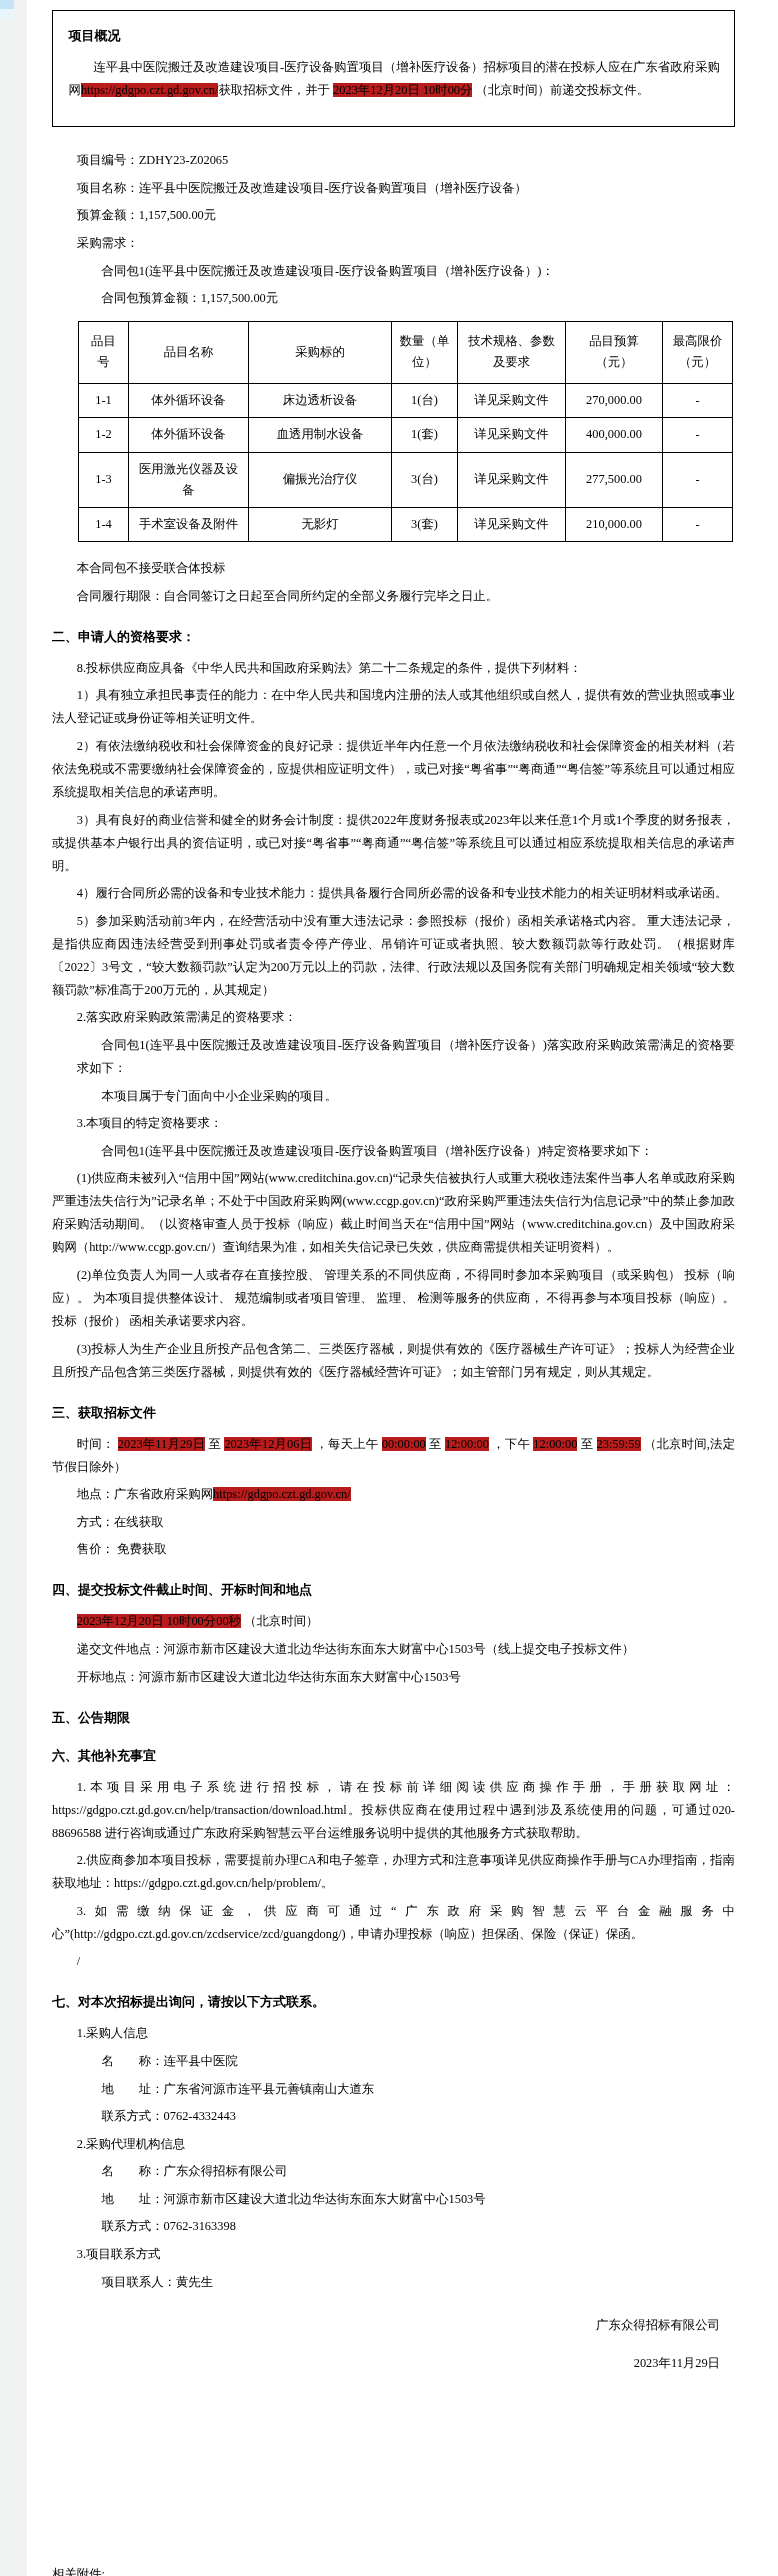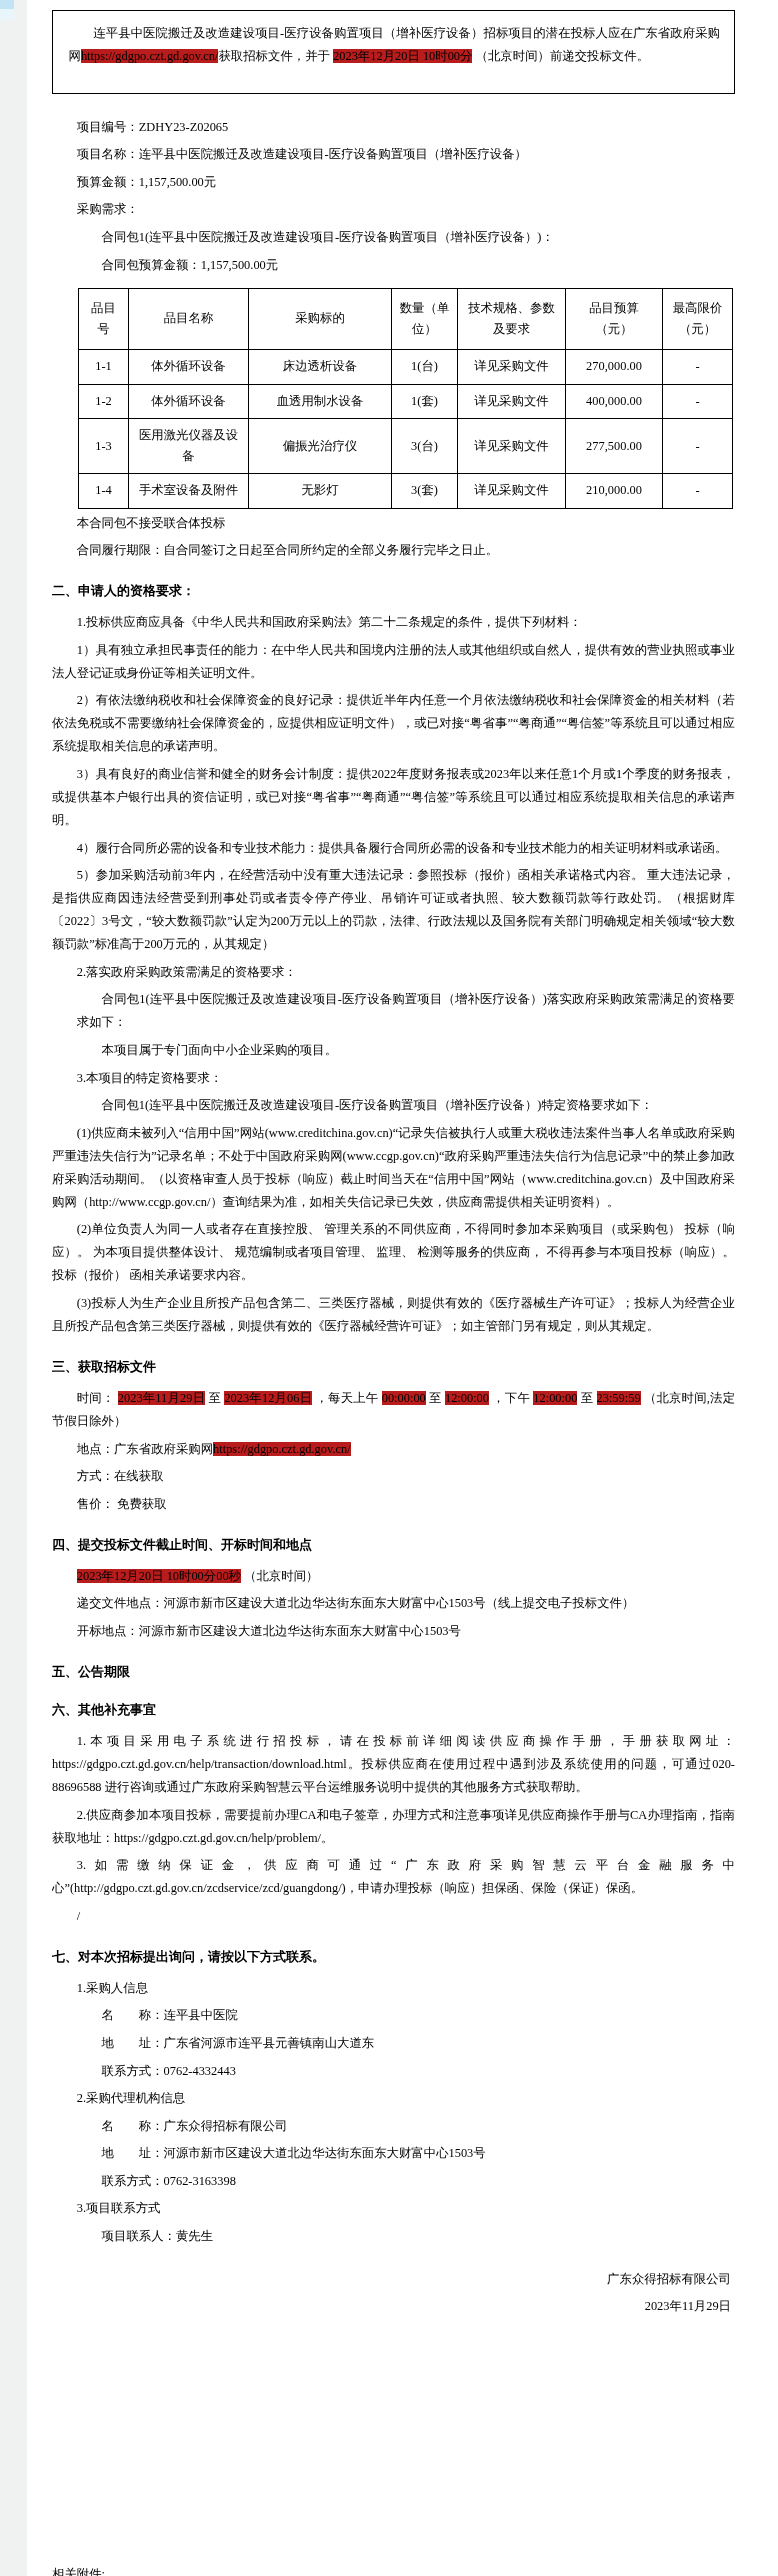--- a/index.html
+++ b/index.html
@@ -16,41 +16,42 @@
     padding:10px 43px 0 25px;background:#fff;min-height:2576px;
   }
   .box{border:0.8px solid #000;padding:11px 14px 20px 15.5px;margin-bottom:22px;}
   .box-title{font-size:13px;font-weight:bold;margin:4.6px 0 11px;}
   .para{font-size:12.4px;line-height:23px;margin:0 0 4.6px;text-indent:2em;text-align:justify;}
   .para.deep{margin-left:2em;}
   .para.deeper{text-indent:4em;}
   .sec{font-size:13px;font-weight:bold;margin:20px 0 11px;}
   .hl{background:#b91c1c;}
   .field-label{letter-spacing:0;}
-  table.items{border-collapse:collapse;margin:11px 0 3px 26px;table-layout:fixed;}
+  table.items{border-collapse:collapse;margin:11px 0 15px 26px;table-layout:fixed;}
   table.items th,table.items td{
     border:0.8px solid #000;font-weight:normal;font-size:12.4px;line-height:21px;
     padding:6.2px 6.2px;text-align:center;vertical-align:middle;word-break:break-all;
   }
   table.items th{padding:9.3px 6.2px;}
   td.num{text-align:right;}
-  .footer-line{font-size:12.4px;line-height:23px;text-align:right;margin:4px;}
+  .footer-line{font-size:12.4px;line-height:23px;text-align:right;margin:15px;}
   .footer-block{margin-top:20px;}
   .attachments{position:absolute;left:52px;top:2563px;font-size:12.4px;line-height:23px;}
 </style>
 </head>
 <body>
 
 <div class="gutter"></div>
 <div class="corner-a"></div>
 <div class="corner-b"></div>
 
 <div class="doc">
 
   <div class="box">
+    <div class="box-title">项目概况</div>
     <p class="para"><span>连平县中医院搬迁及改造建设项目-医疗设备购置项目（增补医疗设备）招标项目的潜在投标人应在广东省政府采购网</span><span class="hl">https://gdgpo.czt.gd.gov.cn/</span><span>获取招标文件，并于 </span><span class="hl">2023年12月20日  10时00分</span><span> （北京时间）前递交投标文件。</span></p>
   </div>
 
   <p class="para"><span class="field-label">项目编号：</span><span>ZDHY23-Z02065</span></p>
   <p class="para"><span class="field-label">项目名称：</span><span>连平县中医院搬迁及改造建设项目-医疗设备购置项目（增补医疗设备）</span></p>
   <p class="para"><span class="field-label">预算金额：</span><span>1,157,500.00元</span></p>
   <p class="para">采购需求：</p>
   <p class="para deep">合同包1(连平县中医院搬迁及改造建设项目-医疗设备购置项目（增补医疗设备）)：</p>
   <p class="para deep">合同包预算金额：1,157,500.00元</p>
 
@@ -112,21 +113,21 @@
         <td class="num">210,000.00</td>
         <td class="num">-</td>
       </tr>
     </tbody>
   </table>
 
   <p class="para">本合同包不接受联合体投标</p>
   <p class="para">合同履行期限：自合同签订之日起至合同所约定的全部义务履行完毕之日止。</p>
 
   <h3 class="sec">二、申请人的资格要求：</h3>
-  <p class="para">1.投标供应商应具备《中华人民共和国政府采购法》第二十二条规定的条件，提供下列材料：</p>
+  <p class="para">8.投标供应商应具备《中华人民共和国政府采购法》第二十二条规定的条件，提供下列材料：</p>
   <p class="para">1）具有独立承担民事责任的能力：在中华人民共和国境内注册的法人或其他组织或自然人，提供有效的营业执照或事业法人登记证或身份证等相关证明文件。</p>
   <p class="para">2）有依法缴纳税收和社会保障资金的良好记录：提供近半年内任意一个月依法缴纳税收和社会保障资金的相关材料（若依法免税或不需要缴纳社会保障资金的，应提供相应证明文件），或已对接“粤省事”“粤商通”“粤信签”等系统且可以通过相应系统提取相关信息的承诺声明。</p>
   <p class="para">3）具有良好的商业信誉和健全的财务会计制度：提供2022年度财务报表或2023年以来任意1个月或1个季度的财务报表，或提供基本户银行出具的资信证明，或已对接“粤省事”“粤商通”“粤信签”等系统且可以通过相应系统提取相关信息的承诺声明。</p>
   <p class="para">4）履行合同所必需的设备和专业技术能力：提供具备履行合同所必需的设备和专业技术能力的相关证明材料或承诺函。</p>
   <p class="para">5）参加采购活动前3年内，在经营活动中没有重大违法记录：参照投标（报价）函相关承诺格式内容。 重大违法记录，是指供应商因违法经营受到刑事处罚或者责令停产停业、吊销许可证或者执照、较大数额罚款等行政处罚。（根据财库〔2022〕3号文，“较大数额罚款”认定为200万元以上的罚款，法律、行政法规以及国务院有关部门明确规定相关领域“较大数额罚款”标准高于200万元的，从其规定）</p>
   <p class="para">2.落实政府采购政策需满足的资格要求：</p>
   <p class="para deep">合同包1(连平县中医院搬迁及改造建设项目-医疗设备购置项目（增补医疗设备）)落实政府采购政策需满足的资格要求如下：</p>
   <p class="para deeper">本项目属于专门面向中小企业采购的项目。</p>
   <p class="para">3.本项目的特定资格要求：</p>
   <p class="para deep">合同包1(连平县中医院搬迁及改造建设项目-医疗设备购置项目（增补医疗设备）)特定资格要求如下：</p>

